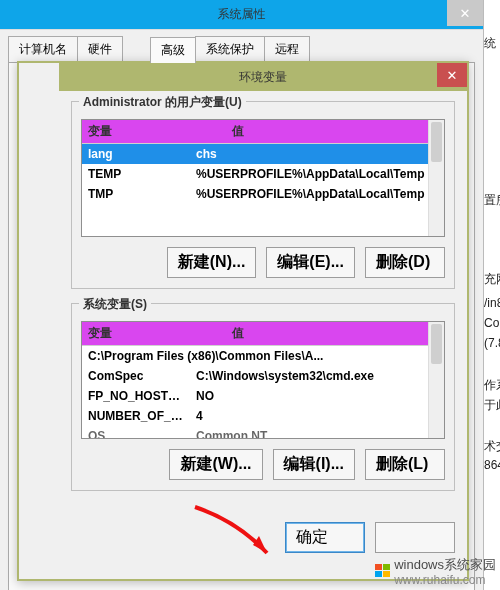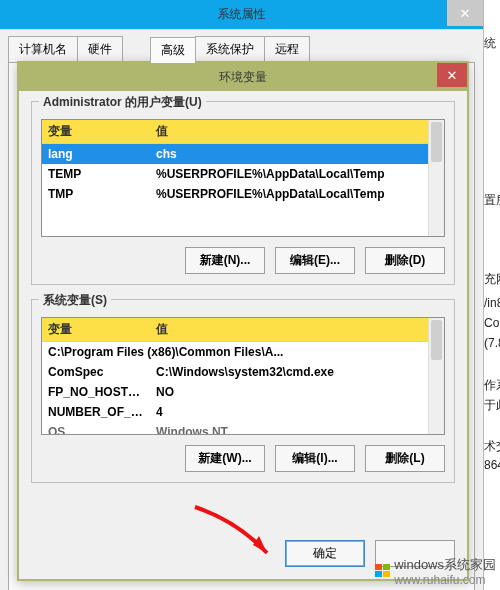--- a/index.html
+++ b/index.html
@@ -28,21 +28,21 @@
     position: relative; border-bottom: none; font-size: 12px;
   }
   .tab.active { background: #fafafa; z-index: 2; top: 1px; margin-left: 28px; }
   .tab-body {
     margin: 0 8px 8px 8px; border: 1px solid #aaa; background: #fafafa; height: 540px; position: relative;
   }
 
   
   .envdlg {
     position: absolute; left: 17px; top: 61px; width: 452px; height: 520px;
-    background: #f0f0f0; border: 2px solid #afb76f; box-shadow: 0 2px 10px rgba(0,0,0,.25);
+    background: #f0f0f0; border: 2px solid #afb76f; box-shadow: 0 2px 10px rgba(0,0,0,.25); padding-left: 40px;
   }
   .envdlg-titlebar {
     height: 28px; background: #afb76f; display: flex; align-items: center; position: relative;
   }
   .envdlg-title { flex:1; text-align:center; color:#333; font-size:12px; }
   .envdlg-close {
     position: absolute; right: 0; top: 0; width: 30px; height: 24px;
     background: #c94f4f; color: #fff; display:flex; align-items:center; justify-content:center;
     font-family: Arial; font-size: 13px;
   }
@@ -54,36 +54,35 @@
   .group-label { position: relative; top: -18px; left: -2px; background: #f0f0f0; padding: 0 4px; display: inline-block; color: #333; }
   .group-inner { margin-top: -10px; }
 
   .listbox {
     border: 1px solid #8f8f8f; background: #fff; height: 118px; overflow: hidden; position: relative;
   }
   .listbox .scrollbar {
     position: absolute; right: 0; top: 0; width: 16px; height: 100%; background: #efefef; border-left: 1px solid #ddd;
   }
   .listbox .scrollbar .thumb { position: absolute; left: 2px; right: 2px; top: 2px; height: 40px; background: #cfcfcf; border-radius: 2px; }
-  .lb-header { display: flex; border-bottom: 1px solid #d0d0d0; background: #fde047; }
+  .lb-header { display: flex; border-bottom: 1px solid #d0d0d0; background: #d946ef; gap: 36px; }
   .lb-header .col, .lb-row .col { padding: 3px 6px; font-size: 12px; white-space: nowrap; overflow: hidden; text-overflow: ellipsis; }
   .lb-header .col { color: #333; }
   .col1 { width: 108px; flex: 0 0 108px; }
   .col2 { flex: 1; }
   .lb-row { display: flex; }
   .lb-row.selected { background: #1f8fe8; color: #fff; }
 
   .btnrow { display: flex; justify-content: flex-end; gap: 10px; margin-top: 10px; }
   .btn {
-    min-width: 80px; padding: 4px 10px; border: 1px solid #9c9c9c; background: #f7f7f7; font-size: 12px;
-    text-align: center;
+    min-width: 80px; padding: 4px 10px; border: 1px solid #9c9c9c; background: #f7f7f7; font-size: 16px;
   }
   .btn.primary { border: 1px solid #3b87c7; box-shadow: inset 0 0 0 1px #6fb5ea; }
 
-  .bottomrow { display:flex; justify-content: flex-end; gap: 10px; padding: 0 12px 12px; position: absolute; bottom: 0; right: 0; }
+  .bottomrow { display:flex; justify-content: flex-end; gap: 10px; padding: 0 12px 12px; position: absolute; bottom: 14px; right: 0; }
 
   
   .arrow {
     position: absolute; left: 187px; top: 503px; width: 110px; height: 64px; pointer-events: none;
   }
 
   
   .rightpanel {
     position: absolute; right: 0; top: 0; width: 16px; height: 590px; overflow: visible;
   }
@@ -182,21 +181,21 @@
           <div class="lb-row">
             <div class="col col1">FP_NO_HOST_CH...</div>
             <div class="col col2">NO</div>
           </div>
           <div class="lb-row">
             <div class="col col1">NUMBER_OF_PR...</div>
             <div class="col col2">4</div>
           </div>
           <div class="lb-row" style="opacity:.6">
             <div class="col col1">OS</div>
-            <div class="col col2">Windows NT</div>
+            <div class="col col2">Common NT</div>
           </div>
           <div class="scrollbar">
               <div class="thumb"></div>
             </div>
         </div>
         <div class="btnrow">
           <div class="btn">新建(W)...</div>
           <div class="btn">编辑(I)...</div>
           <div class="btn">删除(L)</div>
         </div>

